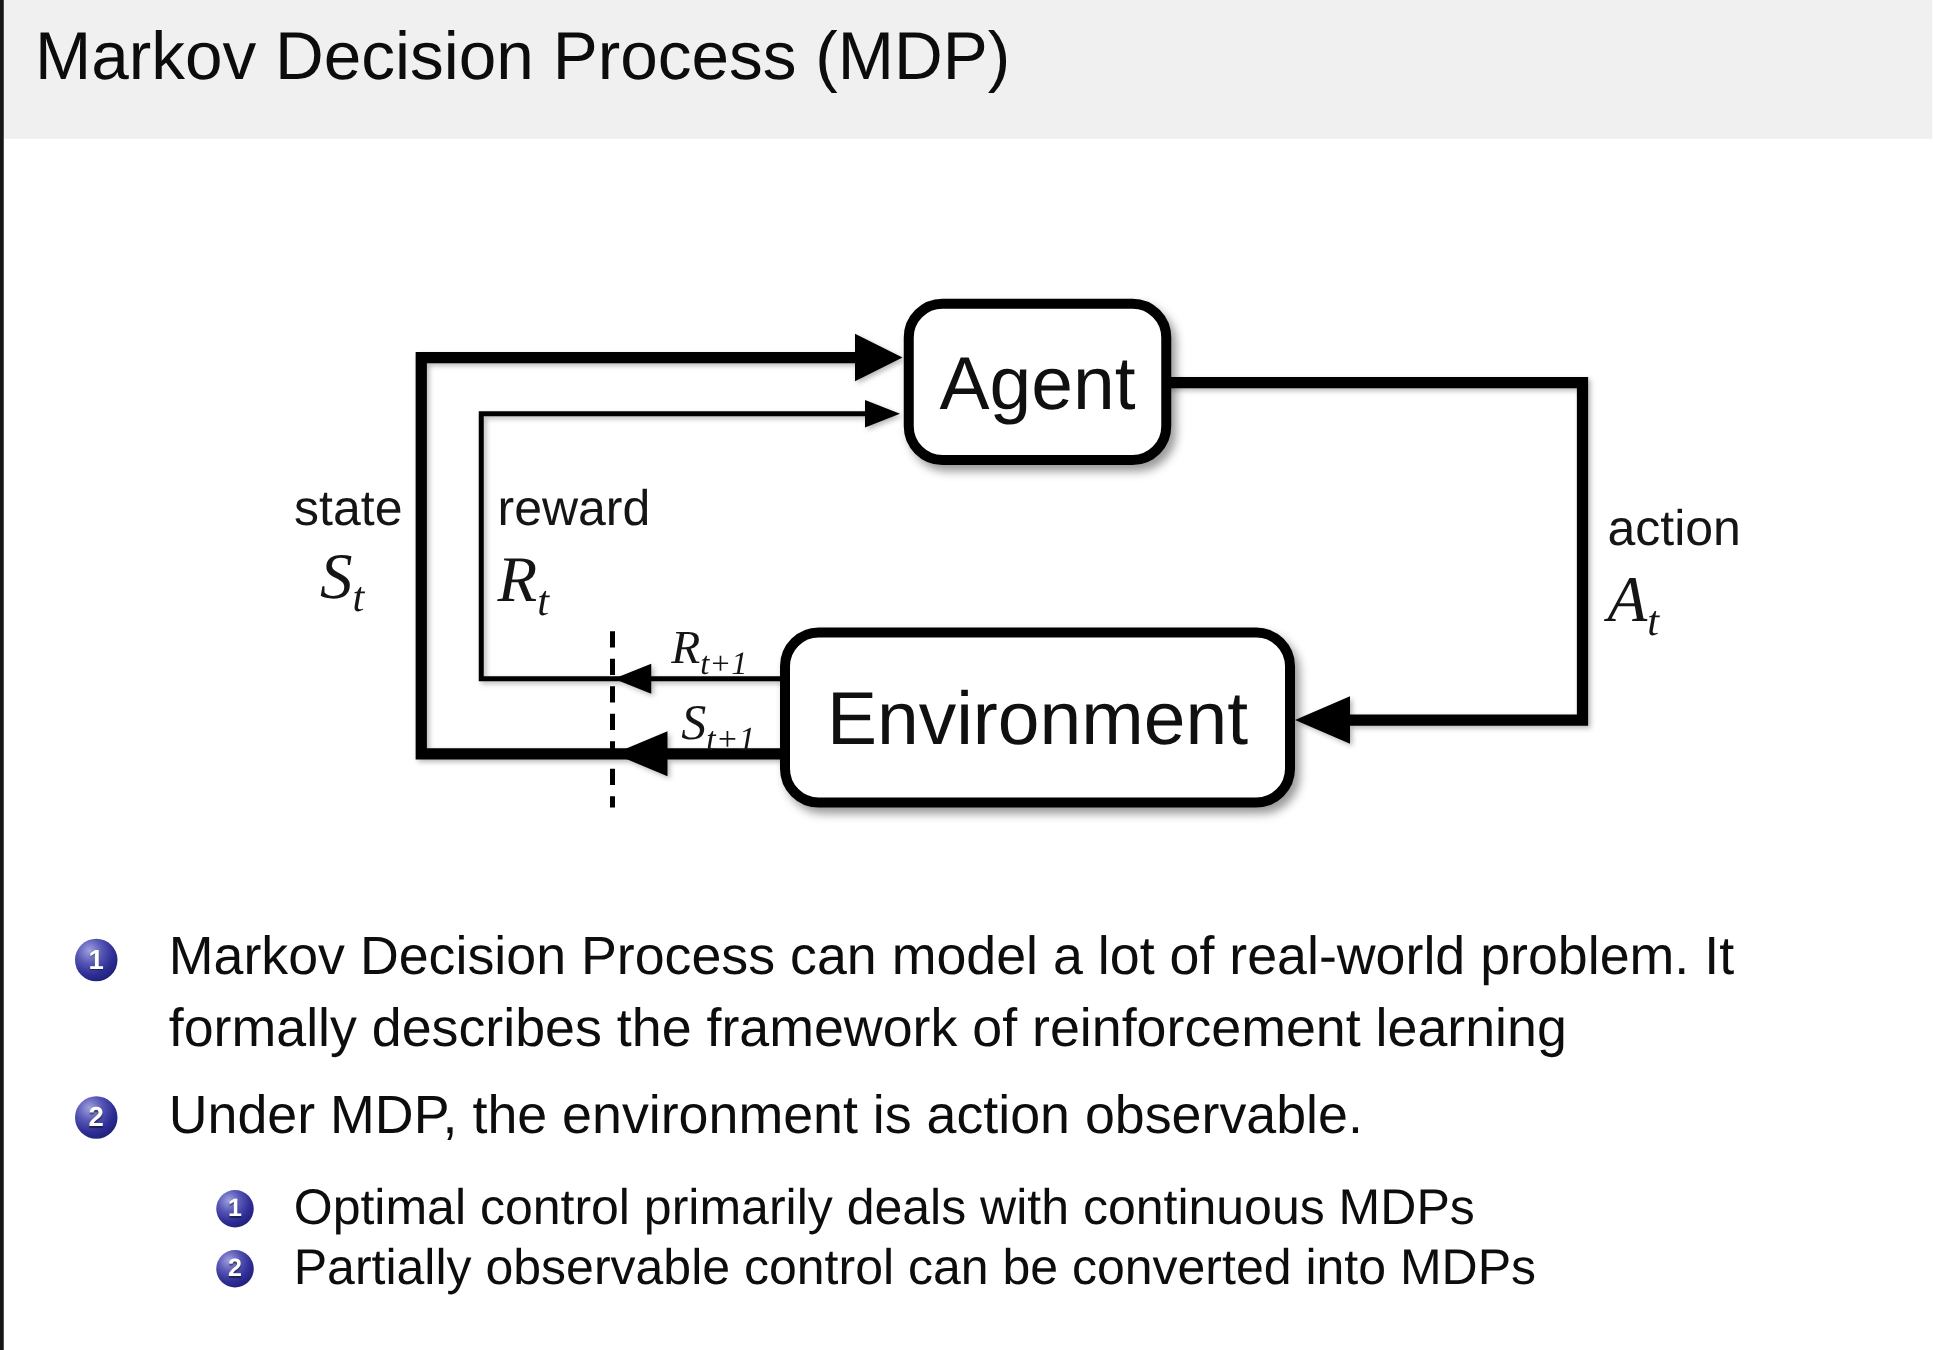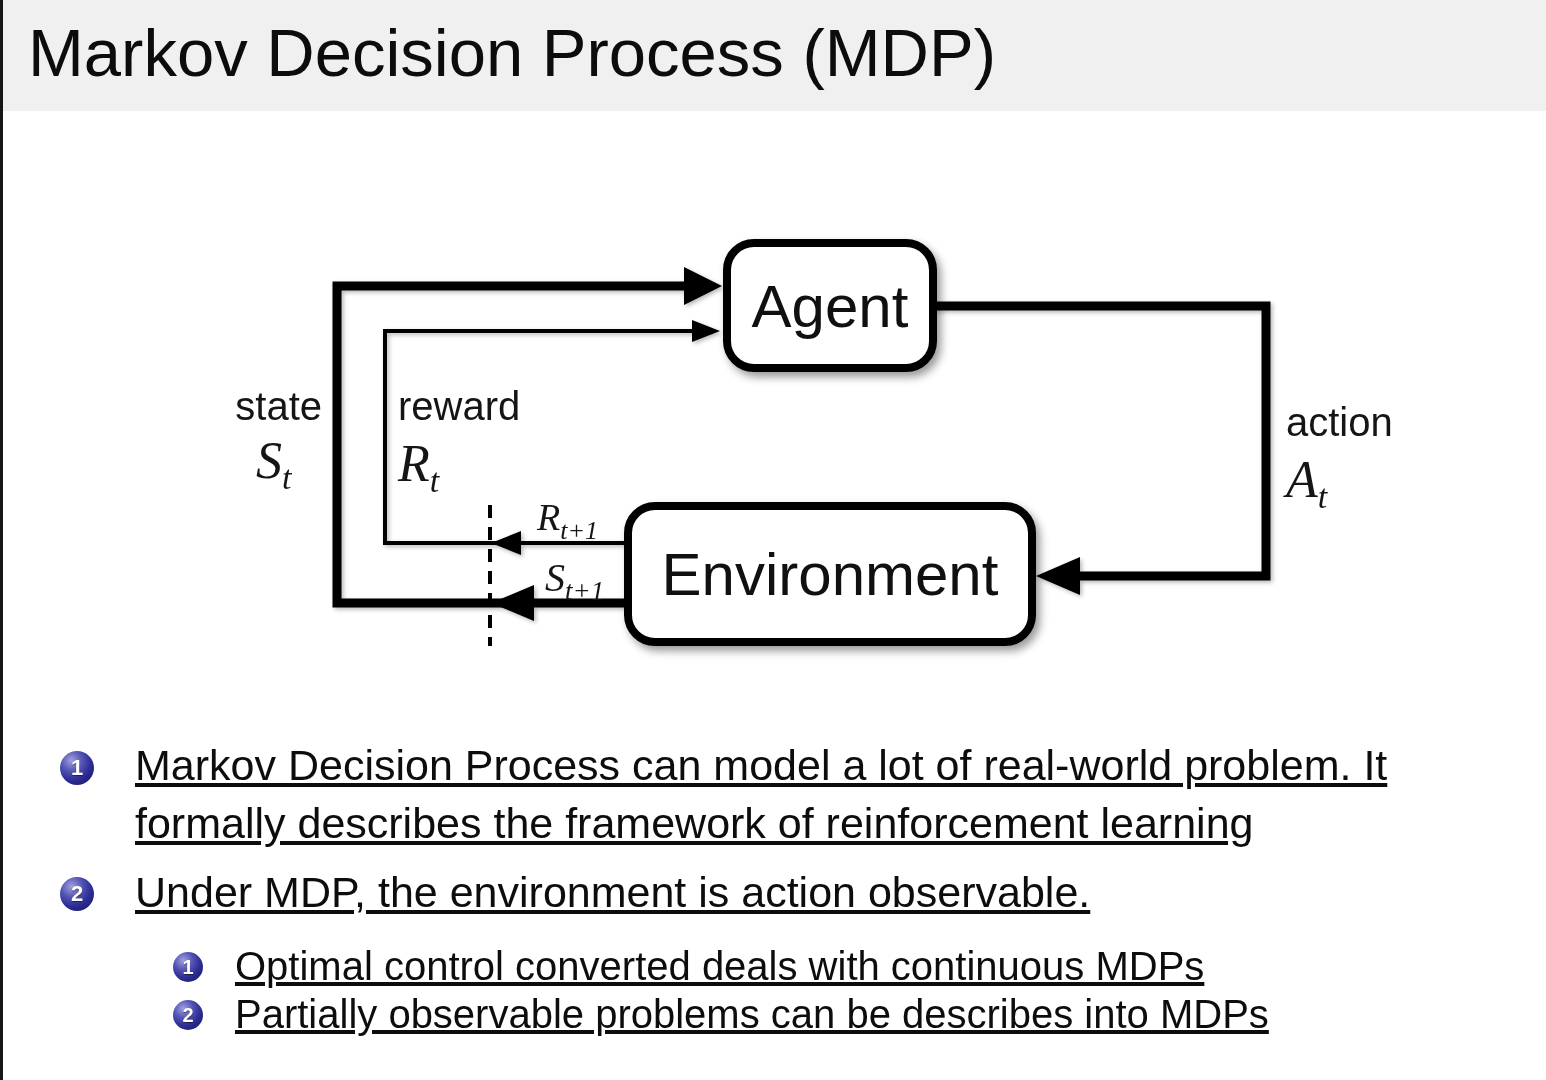--- a/index.html
+++ b/index.html
@@ -14,21 +14,21 @@
   .left-edge {
     position: absolute; left: 0; top: 0; width: 3px; height: 1080px;
     background: #161616;
   }
   .title-band {
     position: absolute; left: 0; top: 0; width: 1546px; height: 111px;
     background: #f0f0f1;
   }
   .title-band h1 {
     margin: 0; padding: 14px 0 0 28px;
-    font-size: 67px; font-weight: 500; letter-spacing: 0px; color: #0c0c0c;
+    font-size: 54px; font-weight: 500; letter-spacing: 0px; color: #0c0c0c;
   }
   svg.diagram { position: absolute; left: 0; top: 0; pointer-events: none; }
   svg .boxshadow { filter: drop-shadow(4px 5px 4px rgba(0,0,0,0.40)); }
   svg .lineshadow { filter: drop-shadow(2px 2px 2px rgba(0,0,0,0.28)); }
   svg text.boxlabel {
     font-family: "Liberation Sans", sans-serif; font-size: 60px; fill: #101010;
   }
   svg text.wordlabel {
     font-family: "Liberation Sans", sans-serif; font-size: 40px; fill: #151515;
   }
@@ -43,21 +43,20 @@
     color: #ffffff;
     display: flex; align-items: center; justify-content: center;
     font-weight: bold;
     text-shadow: 0 1px 1px rgba(0,0,0,0.5);
   }
   .ball.main { width: 34px; height: 34px; font-size: 22px; }
   .ball.sub  { width: 30px; height: 30px; font-size: 20px; }
   .btext {
     position: absolute;
     color: #0d0d0d;
-    text-decoration: underline;
   }
   .btext.l1 { font-size: 43px; line-height: 58px; }
   .btext.l2 { font-size: 40px; line-height: 52px; }
 </style>
 </head>
 <body>
 
 <div class="title-band">
   <h1>Markov Decision Process (MDP)</h1>
 </div>
@@ -108,18 +107,18 @@
 
 <div>
 
   <div class="ball main" style="left:60px; top:751px;">1</div>
   <div class="btext l1" style="left:135px; top:736px; width:1405px;">Markov Decision Process can model a lot of real-world problem. It formally describes the framework of reinforcement learning</div>
 
   <div class="ball main" style="left:60px; top:877px;">2</div>
   <div class="btext l1" style="left:135px; top:863px; width:1405px;">Under MDP, the environment is action observable.</div>
 
   <div class="ball sub" style="left:173px; top:952px;">1</div>
-  <div class="btext l2" style="left:235px; top:940px; width:1290px;">Optimal control converted deals with continuous MDPs</div>
+  <div class="btext l2" style="left:235px; top:940px; width:1290px;">Optimal control primarily deals with continuous MDPs</div>
 
   <div class="ball sub" style="left:173px; top:1000px;">2</div>
-  <div class="btext l2" style="left:235px; top:988px; width:1290px;">Partially observable problems can be describes into MDPs</div>
+  <div class="btext l2" style="left:235px; top:988px; width:1290px;">Partially observable control can be converted into MDPs</div>
 
 </div>
 
 </body></html>

